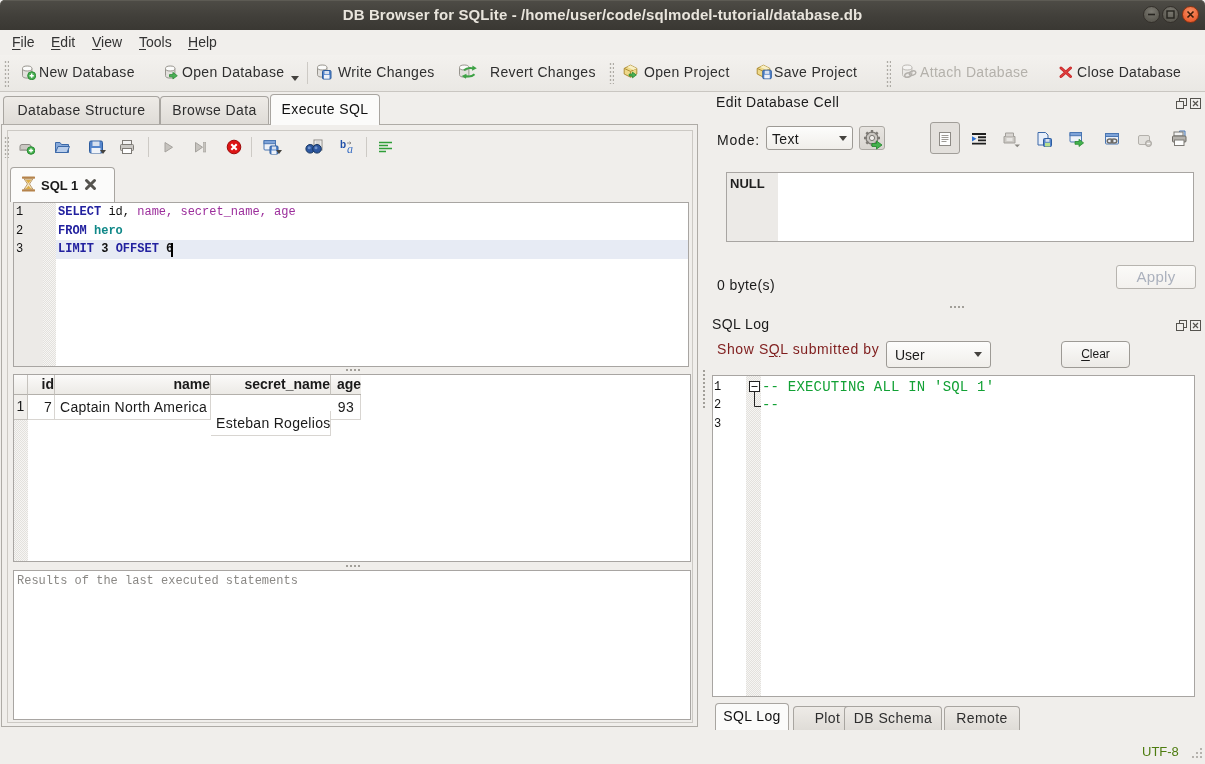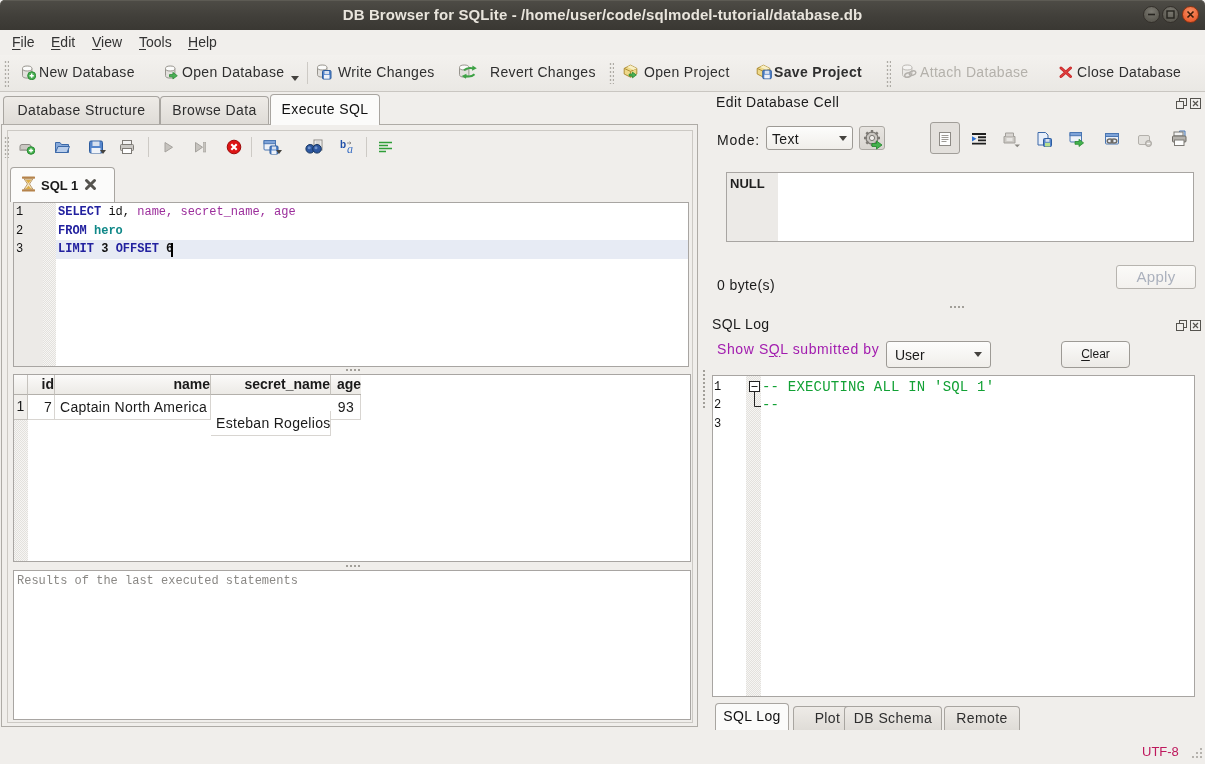--- a/index.html
+++ b/index.html
@@ -119,21 +119,21 @@
       </svg></div>
 <div class="abs tbtext" style="left:644px;">Open Project</div>
 <div class="abs tbicon" id="ic-saveproj" style="left:755px;top:63px;"><svg width="17" height="17">
         <path d="M2.2 5.4 L8.5 2.2 14.8 5.4 V11 L8.5 14.2 2.2 11 z" fill="#eed98a" stroke="#b08f35"></path>
         <path d="M2.2 5.4 L8.5 8.4 14.8 5.4 M8.5 8.4 V14.2" fill="none" stroke="#b08f35"></path>
         <path d="M8.5 2.2 L5.2 3.9 11.5 6.9 14.8 5.4 z" fill="#f8efc4"></path>
         <rect x="7.8" y="7.2" width="8.5" height="8.5" rx="1" fill="#5585cb" stroke="#2d5c9e"></rect>
         <rect x="9.8" y="7.7" width="4.5" height="3.2" fill="#d7e0ee"></rect>
         <rect x="9.3" y="11.7" width="5.5" height="3.7" fill="#eef2f8"></rect>
       </svg></div>
-<div class="abs tbtext" style="left:774px;font-weight:bold;">Save Project</div>
+<div class="abs tbtext" style="left:774px;">Save Project</div>
 <div class="abs vhandle" style="left:886px;top:60px;height:27px;"></div>
 <div class="abs tbicon" id="ic-attach" style="left:900px;top:63px;"><svg width="17" height="17">
         <path d="M2.5 4.5 L2.5 11.6 A4.7 2.5 0 0 0 11.9 11.6 L11.9 4.5" fill="#eceae7" stroke="#bcb9b4"></path>
         <ellipse cx="7.2" cy="4.5" rx="4.7" ry="2.5" fill="#f5f4f2" stroke="#bcb9b4"></ellipse>
         <ellipse cx="8" cy="12" rx="3.4" ry="2.1" fill="none" stroke="#b3b0ab" stroke-width="1.4" transform="rotate(-20 8 12)"></ellipse>
         <ellipse cx="12.5" cy="10.2" rx="3.4" ry="2.1" fill="none" stroke="#b3b0ab" stroke-width="1.4" transform="rotate(-20 12.5 10.2)"></ellipse>
       </svg></div>
 <div class="abs tbtext dis" style="left:920px;">Attach Database</div>
 <div class="abs tbicon" id="ic-closedb" style="left:1058px;top:64px;"><svg width="16" height="16">
         <path d="M3 4 L12.5 12.5 M12.5 4 L3 12.5" stroke="#c32222" stroke-width="3" stroke-linecap="round"></path>
@@ -332,42 +332,42 @@
 <div class="abs docbtn" style="left:1176px;top:317px;">
 <svg width="11" height="11">
         <rect x="3.5" y="0.5" width="7" height="7" fill="none" stroke="#55534e"></rect>
         <rect x="0.5" y="3.5" width="7" height="7" fill="#f0eeeb" stroke="#55534e"></rect>
       </svg></div>
 <div class="abs docbtn" style="left:1190px;top:317px;">
 <svg width="11" height="11">
         <rect x="0.5" y="0.5" width="10" height="10" fill="none" stroke="#55534e"></rect>
         <path d="M3 3 L8 8 M8 3 L3 8" stroke="#55534e" stroke-width="1.2"></path>
       </svg></div>
-<div class="abs" style="left:717px;top:341px;font-size:14px;letter-spacing:0.6px;color:#a21caf;">Show S<span style="text-decoration:underline;text-underline-offset:2px;">Q</span>L submitted by</div>
+<div class="abs" style="left:717px;top:341px;font-size:14px;letter-spacing:0.6px;color:#7f1d1d;">Show S<span style="text-decoration:underline;text-underline-offset:2px;">Q</span>L submitted by</div>
 <div class="abs combo" style="left:886px;top:341px;width:105px;height:27px;"></div>
 <div class="abs" style="left:895px;top:347px;font-size:14px;color:#1a1a1a;">User</div>
 <div class="abs carr" style="left:974px;top:352px;"></div>
 <div class="abs gbtn" style="left:1061px;top:341px;width:69px;height:27px;text-align:center;line-height:25px;font-size:12px;color:#1a1a1a;"><span style="text-decoration:underline;text-underline-offset:2px;">C</span>lear</div>
 
 <div class="abs panel" style="left:712px;top:375px;width:483px;height:322px;"></div>
 <div class="abs hatch" style="left:746px;top:376px;width:15px;height:320px;"></div>
 <div class="abs mono" style="left:714px;top:377.5px;font-size:12px;line-height:18.5px;color:#111;">1<br>2<br>3</div>
 <div class="abs mono green" style="left:762px;top:377.5px;font-size:14px;line-height:18.5px;letter-spacing:0.2px;white-space:pre;">-- EXECUTING ALL IN 'SQL 1'<br>--</div>
 <svg class="abs" style="left:748px;top:380px;" width="20" height="32">
 <rect x="1.5" y="1.5" width="10" height="10" fill="#fff" stroke="#222"></rect>
 <line x1="3.5" y1="6.5" x2="9.5" y2="6.5" stroke="#222"></line>
 <path d="M6.5 11.5 L6.5 26.5 L13 26.5" fill="none" stroke="#222"></path>
 </svg>
 
 <div class="abs maintab" style="left:793px;top:706px;width:69px;height:24px;line-height:23px;">Plot</div>
 <div class="abs maintab" style="left:844px;top:706px;width:98px;height:24px;line-height:23px;">DB Schema</div>
 <div class="abs maintab" style="left:944px;top:706px;width:76px;height:24px;line-height:23px;">Remote</div>
 <div class="abs maintab active" style="left:715px;top:703px;width:74px;height:27px;line-height:25px;font-weight:400;">SQL Log</div>
 
-<div class="abs" style="left:1142px;top:744px;font-size:13px;color:#be185d;">UTF-8</div>
+<div class="abs" style="left:1142px;top:744px;font-size:13px;color:#4d7c0f;">UTF-8</div>
 <svg class="abs" style="left:1190px;top:747px;" width="14" height="14">
       <g fill="#b5b2ad">
         <rect x="10" y="1" width="2" height="2"></rect>
         <rect x="6" y="5" width="2" height="2"></rect>
         <rect x="10" y="5" width="2" height="2"></rect>
         <rect x="2" y="9" width="2" height="2"></rect>
         <rect x="6" y="9" width="2" height="2"></rect>
         <rect x="10" y="9" width="2" height="2"></rect>
       </g>
     </svg>

